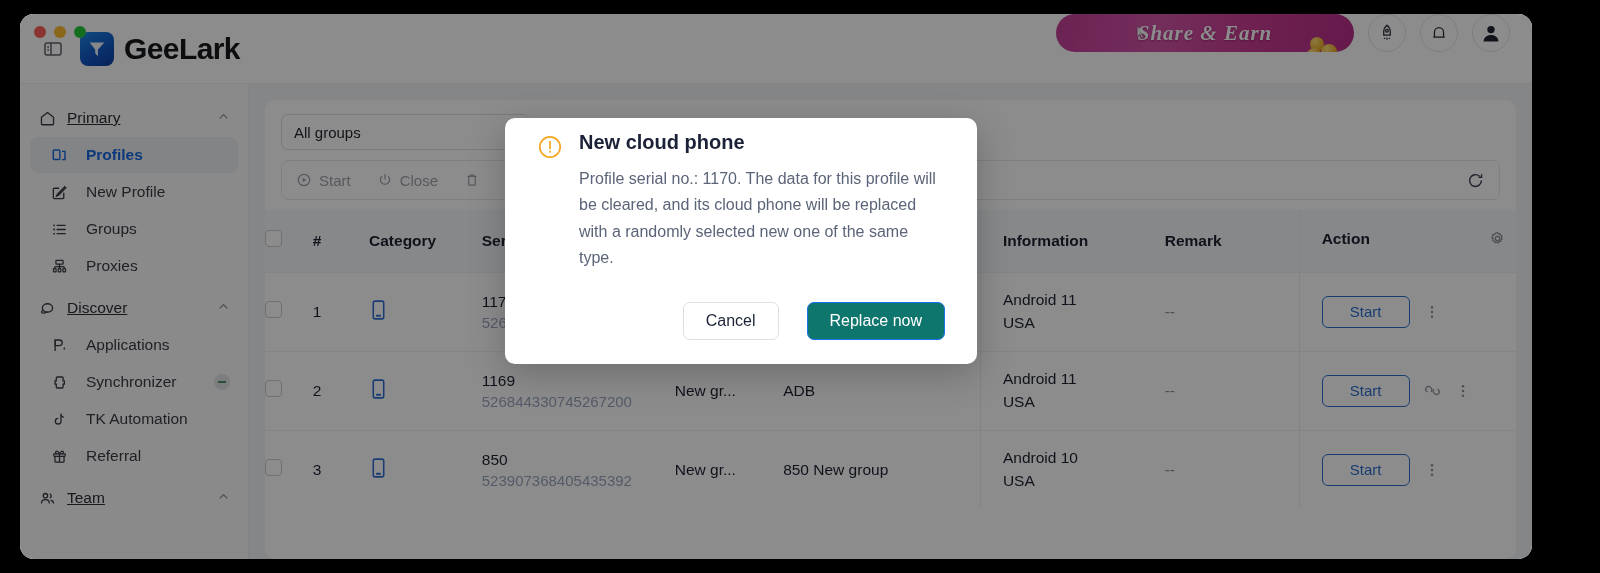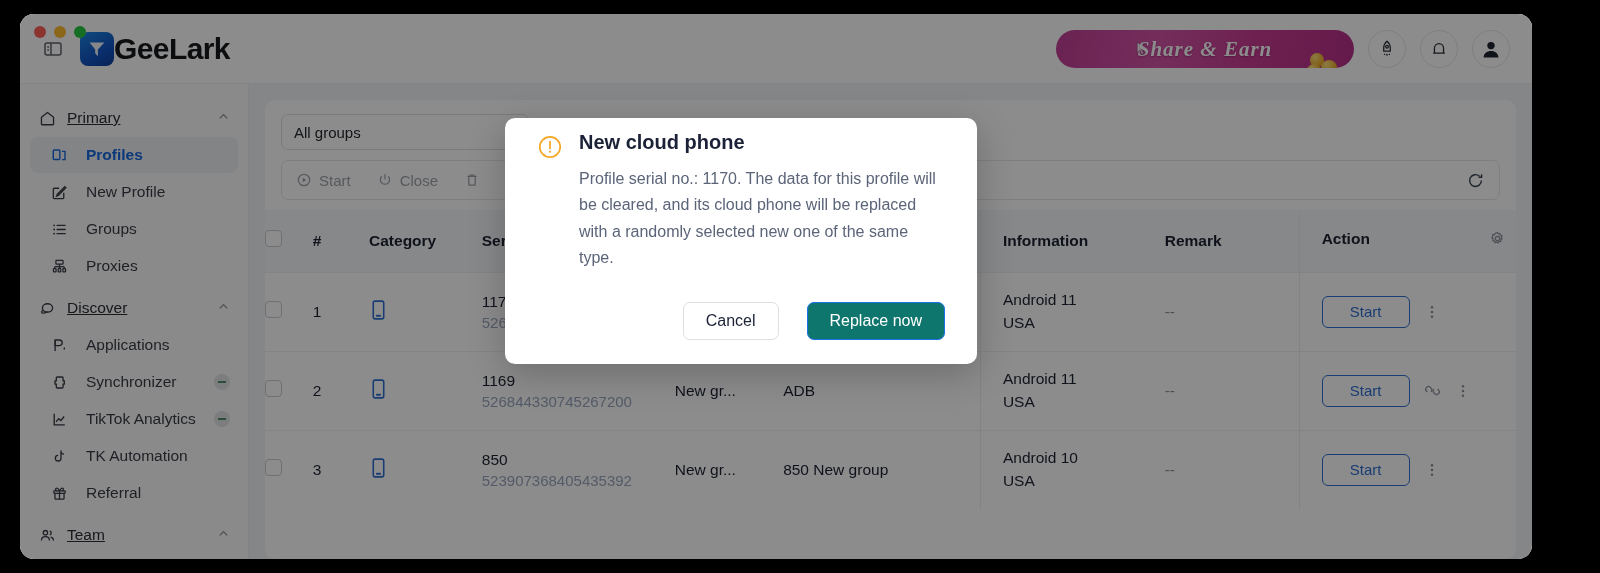--- a/index.html
+++ b/index.html
@@ -53,36 +53,36 @@
   .dot.green { background: #28c840; }
 
   .panel-toggle {
     margin-left: 22px;
     width: 22px; height: 22px;
     color: #60636b;
     display: flex; align-items: center; justify-content: center;
   }
   .brand {
     margin-left: 16px;
-    display: flex; align-items: center; 
+    display: flex; align-items: center; gap: 10px;
   }
   .brand-logo {
     width: 34px; height: 34px; border-radius: 8px;
     background: linear-gradient(150deg, #1e88e5 0%, #1256c4 60%, #0d3f9e 100%);
     display: flex; align-items: center; justify-content: center;
   }
   .brand-name {
     font-size: 30px; font-weight: 700; color: #16181d;
     letter-spacing: -0.6px;
   }
 
   .header-right {
     position: absolute;
     right: 22px; top: 0; height: 70px;
-    display: flex; align-items: center; gap: 14px;
+    display: flex; align-items: flex-start; gap: 14px;
   }
   .promo-banner {
     width: 298px; height: 38px;
     border-radius: 19px;
     background: linear-gradient(100deg,#c23f96 0%, #d354a8 35%, #c93d93 65%, #b8308a 100%);
     position: relative;
     display: flex; align-items: center; justify-content: center;
     overflow: hidden;
   }
   .promo-text {
@@ -460,34 +460,20 @@
           </svg>
         </span>
         <span class="label">Synchronizer</span>
         <span class="nav-badge">
           <svg width="12" height="12" viewBox="0 0 12 12">
               <line x1="2" y1="6" x2="10" y2="6" stroke="#2d7a45" stroke-width="1.6"></line>
             </svg>
         </span>
       </div>
 
-      <div class="nav-item">
-        <span class="nav-icon">
-          <svg width="17" height="17" viewBox="0 0 18 18" fill="none" stroke="#3a3d45" stroke-width="1.4">
-            <path d="M3.4 3v11.6h11.2"></path>
-              <path d="M5.4 11.4l2.8-3.3 2.3 1.9 3.4-4.2"></path>
-          </svg>
-        </span>
-        <span class="label">TikTok Analytics</span>
-        <span class="nav-badge">
-          <svg width="12" height="12" viewBox="0 0 12 12">
-              <line x1="2" y1="6" x2="10" y2="6" stroke="#2d7a45" stroke-width="1.6"></line>
-            </svg>
-        </span>
-      </div>
 
       <div class="nav-item">
         <span class="nav-icon">
           <svg width="17" height="17" viewBox="0 0 18 18" fill="none" stroke="#3a3d45" stroke-width="1.4">
             <path d="M10.6 2.6v8.2a3 3 0 11-3-3"></path>
               <path d="M10.6 4.4c.6 1.3 1.7 2 3.1 2.1"></path>
           </svg>
         </span>
         <span class="label">TK Automation</span>
       </div>

